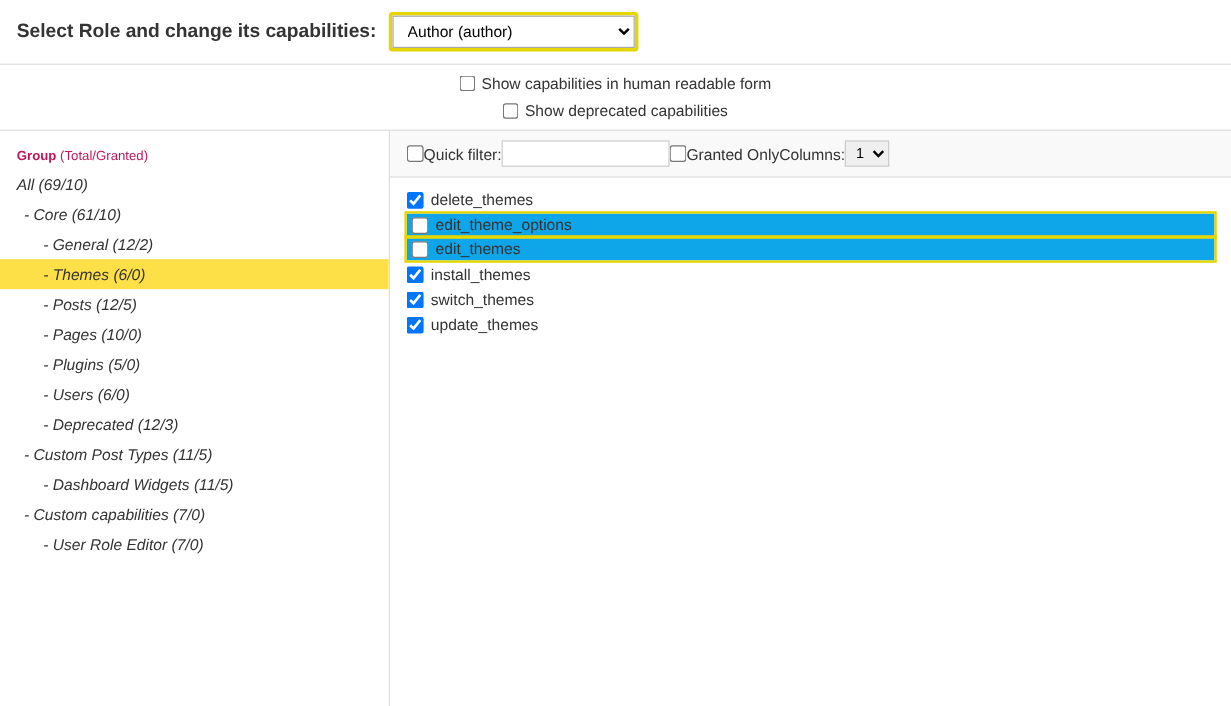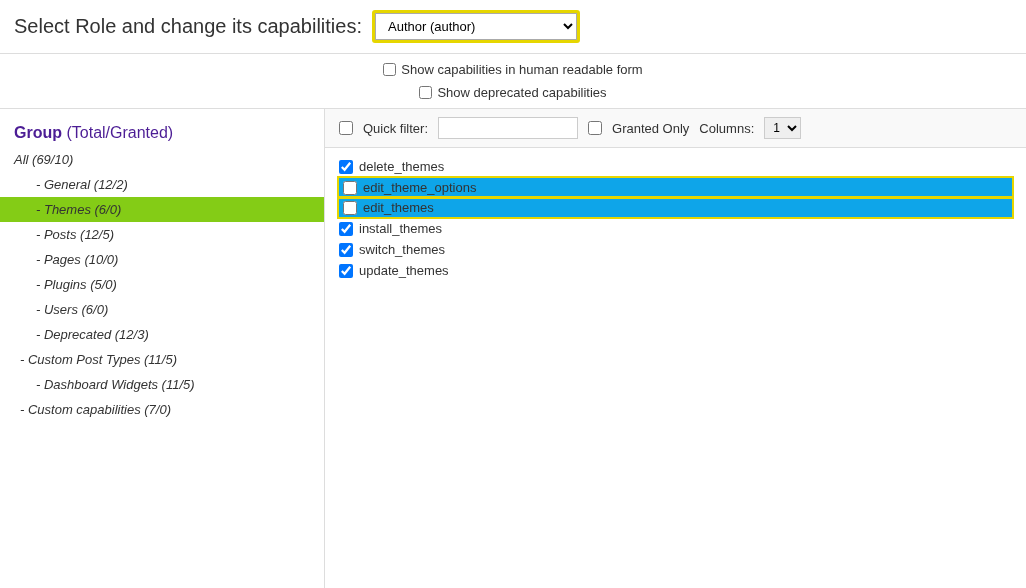--- a/index.html
+++ b/index.html
@@ -10,22 +10,22 @@
       color: #333;
     }
     .top-bar {
       display: flex;
       align-items: center;
       padding: 10px 14px;
       border-bottom: 1px solid #ddd;
       gap: 10px;
     }
     .top-bar label {
-      font-weight: normal;
-      font-size: 20px;
+      font-weight: bold;
+      font-size: 16px;
       white-space: nowrap;
     }
     .role-select-wrapper {
       border: 3px solid #e6d600;
       border-radius: 3px;
       display: inline-block;
     }
     .role-select {
       padding: 4px 8px;
       font-size: 13px;
@@ -59,37 +59,36 @@
       overflow-y: auto;
     }
     .sidebar-item {
       padding: 5px 14px;
       cursor: pointer;
       font-size: 13px;
       color: #333;
       font-style: italic;
     }
     .sidebar-item.active {
-      background: #84cc16;
+      background: #fde047;
       font-weight: normal;
     }
     .sidebar-item.level0 { font-weight: normal; }
     .sidebar-item.level1 { padding-left: 20px; }
     .sidebar-item.level2 { padding-left: 36px; }
     .content-area {
       flex: 1;
       padding: 0;
       overflow-y: auto;
     }
     .content-header {
       display: flex;
       align-items: center;
       padding: 8px 14px;
       border-bottom: 1px solid #ddd;
-      gap: 10px;
       background: #f9f9f9;
     }
     .content-header label {
       font-size: 13px;
     }
     .quick-filter-input {
       border: 1px solid #ccc;
       padding: 3px 6px;
       font-size: 12px;
       width: 140px;
@@ -149,37 +148,39 @@
   </label>
   <label>
     <input type="checkbox" style="">
     <span>Show deprecated capabilities</span>
   </label>
 </div>
 
 <div class="main-container">
 
   <div class="sidebar">
-    <div style="padding: 5px 14px; font-size:16px; font-weight:bold; color:#4c1d95;">
+    <div style="padding: 5px 14px; font-size:11px; font-weight:bold; color:#be185d;">
       <span>Group</span>
       <span style="font-weight:normal;">(Total/Granted)</span>
     </div>
 
     <div id="sidebar-items">
         <div class="sidebar-item level0">All (69/10)</div>
+        <div class="sidebar-item level1">- Core (61/10)</div>
         <div class="sidebar-item level2">- General (12/2)</div>
         <div class="sidebar-item level2 active">- Themes (6/0)</div>
         <div class="sidebar-item level2">- Posts (12/5)</div>
         <div class="sidebar-item level2">- Pages (10/0)</div>
         <div class="sidebar-item level2">- Plugins (5/0)</div>
         <div class="sidebar-item level2">- Users (6/0)</div>
         <div class="sidebar-item level2">- Deprecated (12/3)</div>
         <div class="sidebar-item level1">- Custom Post Types (11/5)</div>
         <div class="sidebar-item level2">- Dashboard Widgets (11/5)</div>
         <div class="sidebar-item level1">- Custom capabilities (7/0)</div>
+        <div class="sidebar-item level2">- User Role Editor (7/0)</div>
       </div>
   </div>
 
   <div class="content-area">
 
     <div class="content-header">
       <input type="checkbox" class="select-all-checkbox" style="">
       <label>Quick filter:</label>
       <input type="text" class="quick-filter-input" value="" style="">
       <input type="checkbox" class="granted-only-checkbox" style="">

